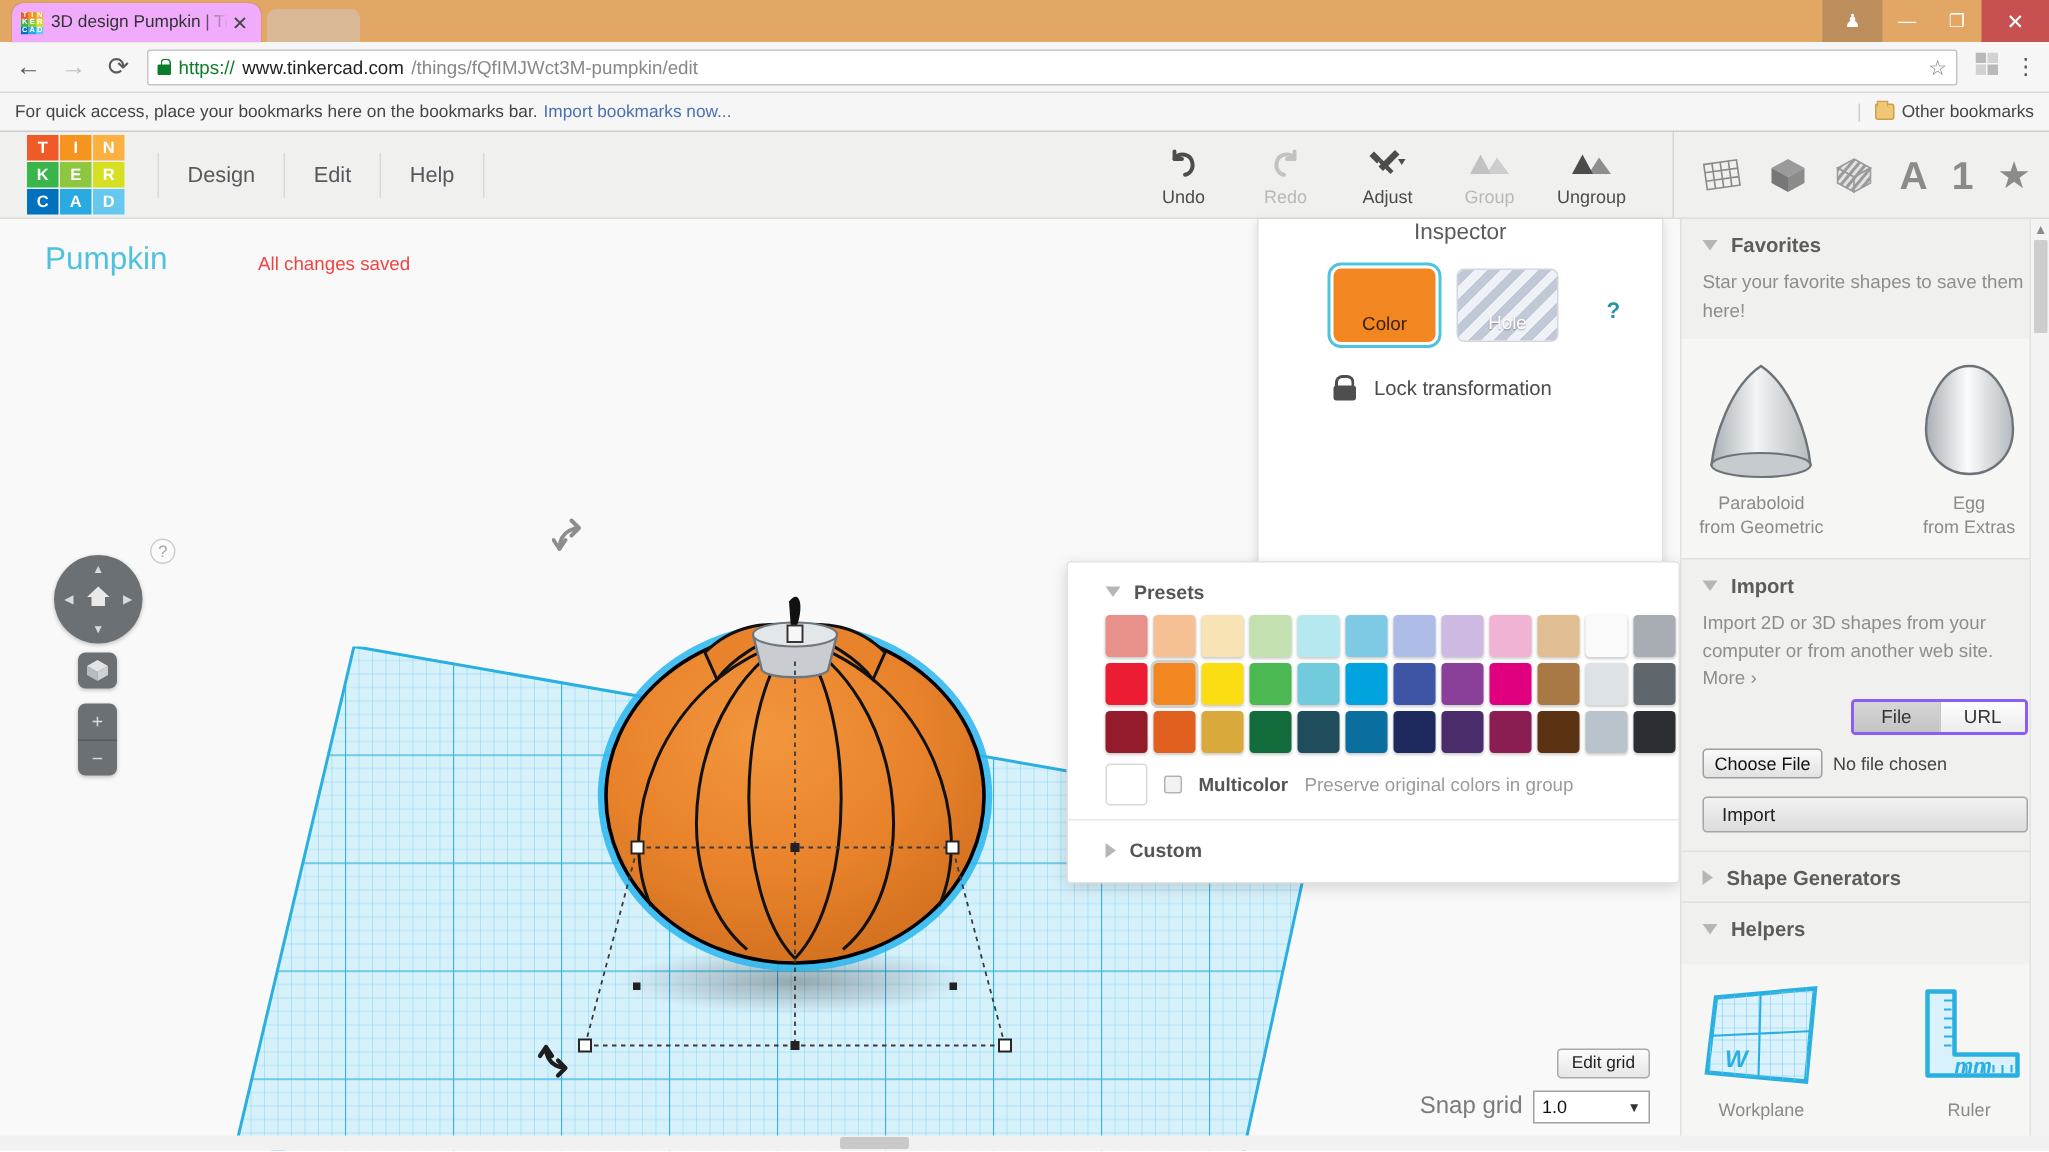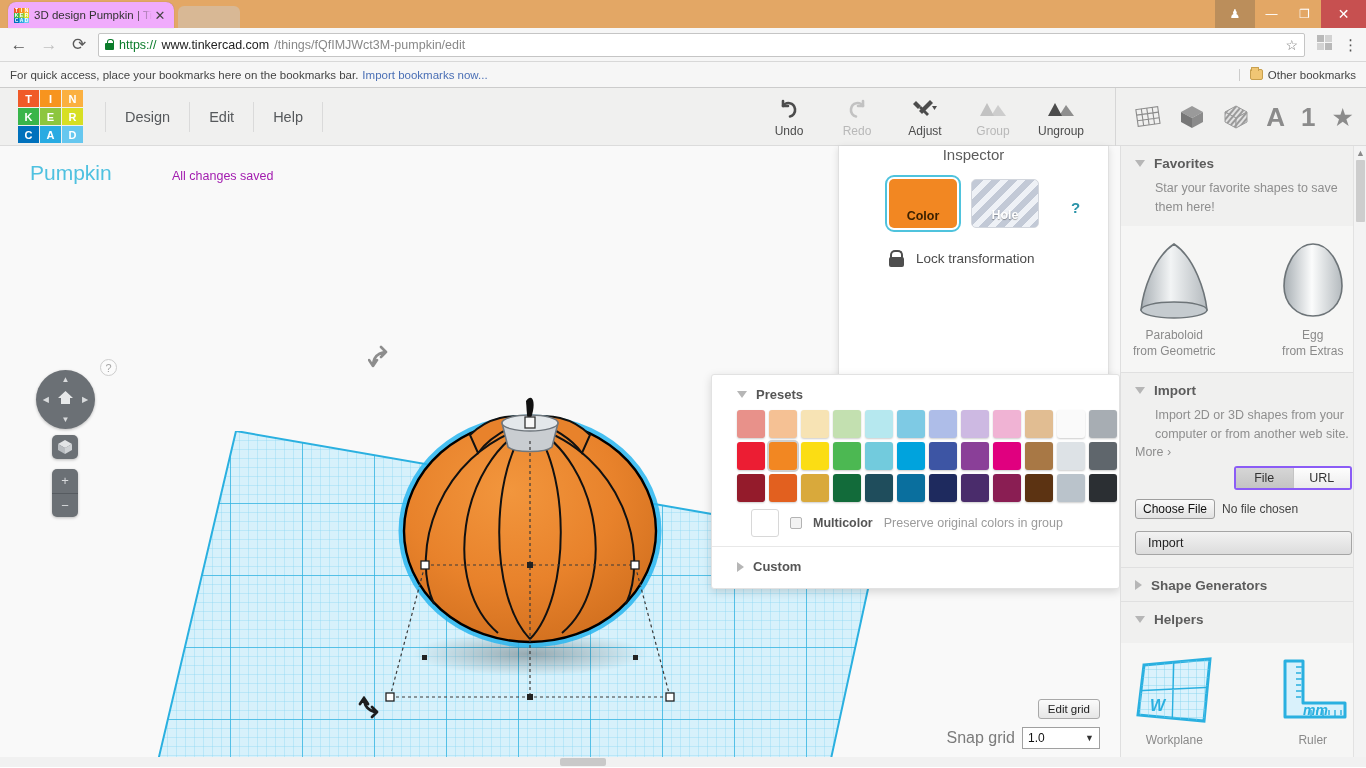--- a/index.html
+++ b/index.html
@@ -131,21 +131,21 @@
   .rico { color: #8b8b8b; cursor: pointer; display: flex; align-items: center; }
 
   
   #canvas {
     position: absolute; left: 0; top: 58px; width: 1120px; height: 621px;
     background: #f9f9f9; overflow: hidden;
   }
   .proj-title {
     position: absolute; left: 30px; top: 15px; font-size: 21px; color: #4fc1e0; font-weight: 300;
   }
-  .saved-note { position: absolute; left: 172px; top: 23px; font-size: 12.5px; color: #a21caf; }
+  .saved-note { position: absolute; left: 172px; top: 23px; font-size: 12.5px; color: #ef4444; }
 
   .viewcube-help {
     position: absolute; left: 100px; top: 213px; width: 17px; height: 17px;
     border: 1px solid #cdcdcd; border-radius: 50%; color: #a6a6a6; font-size: 11px;
     display: flex; align-items: center; justify-content: center; cursor: pointer; background: #fbfbfb;
   }
   .navpad {
     position: absolute; left: 36px; top: 224px; width: 59px; height: 59px;
     border-radius: 50%; background: #6b7075; display: grid;
     grid-template-columns: repeat(3,1fr); grid-template-rows: repeat(3,1fr);
@@ -199,21 +199,20 @@
     position: absolute; left: 838px; top: 58px; width: 271px; height: 247px;
     background: #fff; border: 1px solid #e0e0e0; border-top: none;
     box-shadow: 0 2px 7px rgba(0,0,0,.12);
   }
   .insp-title { text-align: center; font-size: 15px; color: #5b5b5b; }
   .insp-tabs { display: flex; gap: 14px; padding: 16px 0 0 50px; align-items: flex-start; }
   .swatch-tab {
     width: 68px; height: 49px; border-radius: 5px; display: flex; align-items: flex-end;
     justify-content: center; padding-bottom: 5px; font-size: 12.5px; cursor: pointer;
     position: relative;
-    font-weight: bold;
   }
   .swatch-tab.sel { outline: 2.5px solid #4fc3dd; outline-offset: 2px; }
   .tab-color { background: #f28722; color: #3a2000; }
   .tab-hole {
     background: repeating-linear-gradient(-45deg, #c2c9d6 0 6px, #eef1f6 6px 12px);
     border: 1px solid #d2d6dd; color: #fff; text-shadow: 0 1px 1px rgba(0,0,0,.35);
   }
   .help-q { color: #2a93a8; font-size: 15px; font-weight: bold; align-self: center;
             margin-left: 18px; margin-top: 8px; cursor: pointer; }
   .lockrow { display: flex; align-items: center; gap: 12px; padding: 22px 0 0 50px; }
@@ -242,37 +241,37 @@
          border-top: 7px solid #b6b6b6; }
   .tri.right { border-top: 5.5px solid transparent; border-bottom: 5.5px solid transparent;
                border-left: 7px solid #b6b6b6; border-right: none; }
   .swatch-grid { padding: 0 0 0 25px; display: flex; flex-direction: column; gap: 4px; }
   .sw-row { display: flex; gap: 4px; }
   .sw {
     width: 28px; height: 28px; border-radius: 3px; cursor: pointer;
     box-shadow: 0 1px 2px rgba(0,0,0,.2);
   }
   .sw.active { box-shadow: 0 0 0 2px #cfcfcf, 0 1px 2px rgba(0,0,0,.25); }
-  .multirow { display: flex; align-items: center; gap: 11px; padding: 7px 0 0 39px; }
+  .multirow { display: flex; align-items: center; gap: 11px; padding: 7px 0 0 25px; }
   .chk { width: 12px; height: 12px; border: 1px solid #b3b3b3; background: #f2f2f2; border-radius: 2px; cursor: pointer; }
   .multirow .mlabel { font-size: 12.5px; font-weight: bold; color: #555; }
   .multirow .mdesc { font-size: 12.5px; color: #9b9b9b; }
   .pop-div { margin: 9px 0 0; border-top: 1px solid #e8e8e8; }
 
   
   #sidebar {
     position: absolute; right: 0; top: 58px; width: 246px; height: 621px;
     background: #f0f0ef; border-left: 1px solid #dfdfdf; overflow: hidden;
   }
   .sb-head {
     display: flex; align-items: center; gap: 9px; padding: 10px 0 8px 14px;
     font-size: 13.5px; font-weight: bold; color: #5c5c5c; cursor: pointer;
   }
   .sb-body { padding: 0 14px; }
-  .sb-note { font-size: 12.5px; color: #8e8e8e; line-height: 1.55; margin-left: 20px; }
+  .sb-note { font-size: 12.5px; color: #8e8e8e; line-height: 1.55; }
   .shape-row { display: flex; gap: 4px; padding: 10px 0 6px; background: #f6f6f5; margin: 8px -14px 0; }
   .shape-card {
     flex: 1; display: flex; flex-direction: column; align-items: center; gap: 2px;
     padding-bottom: 8px; cursor: pointer;
   }
   .shape-card .nm { font-size: 12px; color: #8a8a8a; }
   .shape-card .src { font-size: 12px; color: #8a8a8a; }
   .sb-sep { border-top: 1px solid #e0e0e0; }
   .more-link { font-size: 12.5px; color: #8e8e8e; cursor: pointer; }
   .seg {

